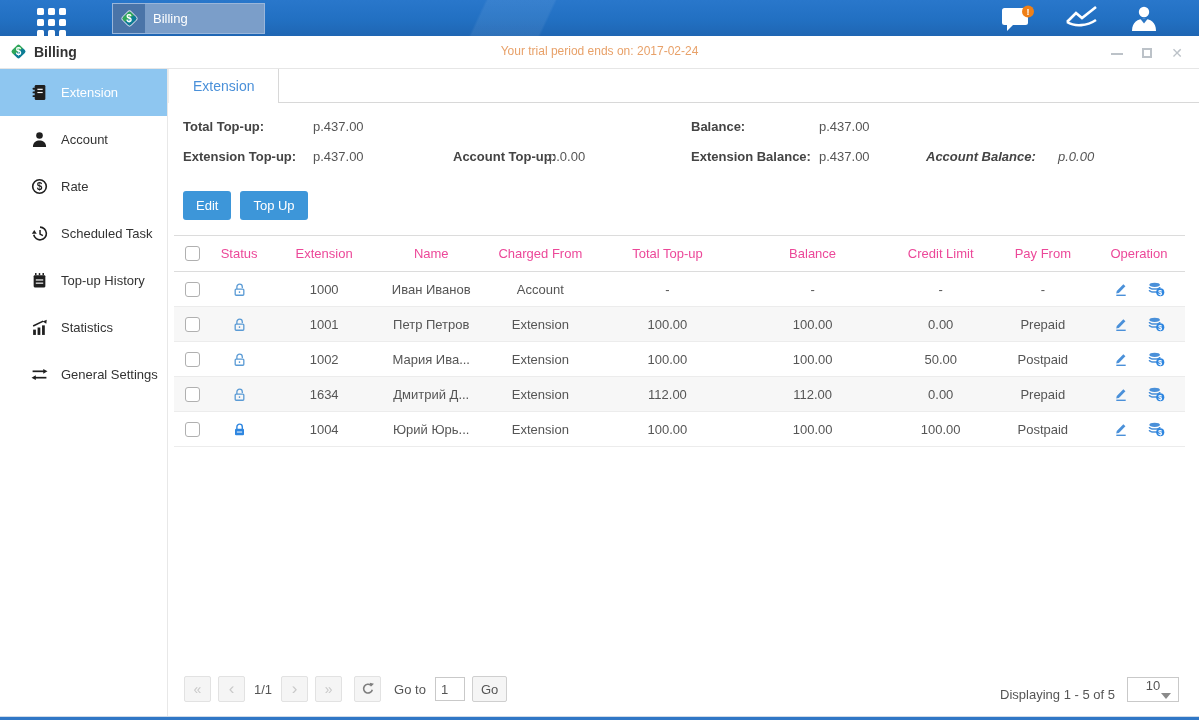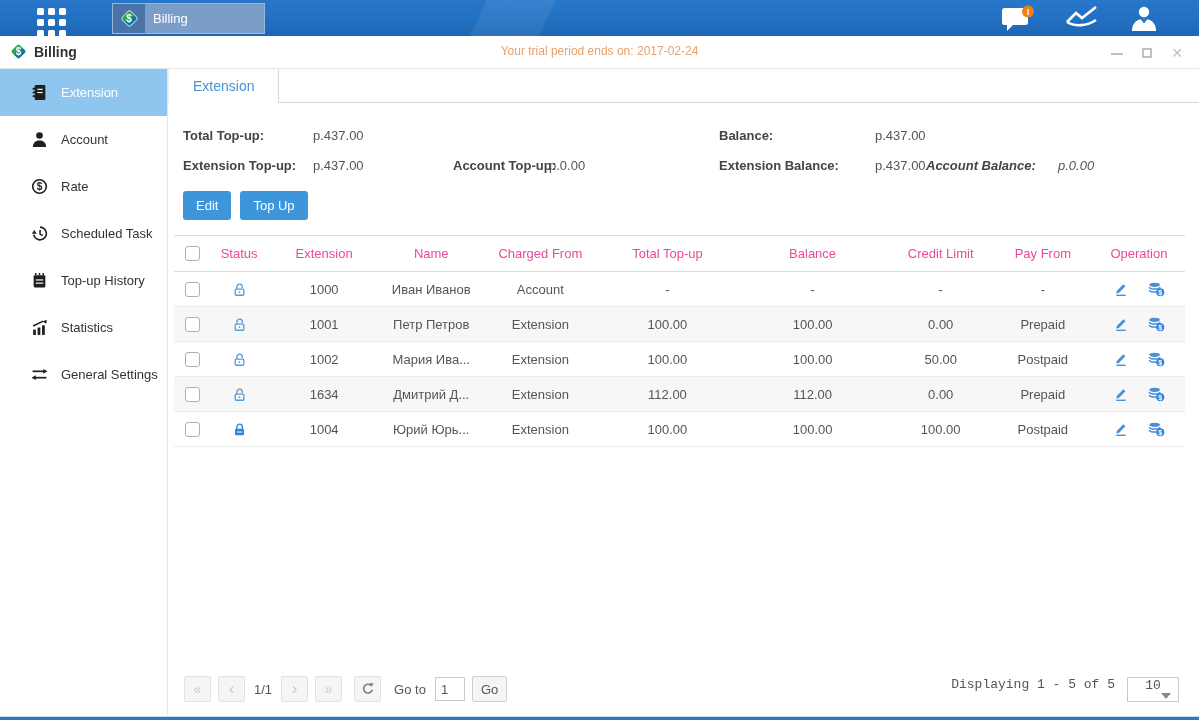--- a/index.html
+++ b/index.html
@@ -57,27 +57,27 @@
   .content { flex:1; display:flex; flex-direction:column; position:relative; }
 
   
   .tabstrip { height:34px; border-bottom:1px solid #d8d8d8; display:flex; }
   .tab { height:34px; margin-bottom:-1px; padding:0 24px; display:flex; align-items:center;
     background:#fff; border-right:1px solid #d8d8d8; border-left:1px solid #ededed;
     color:#4a90d9; font-size:14px; cursor:pointer; }
 
   
   .stats { position:relative; height:74px; }
-  .stat-pair { position:absolute; display:flex; white-space:nowrap;margin-top:9px; }
+  .stat-pair { position:absolute; display:flex; white-space:nowrap; }
   .stat-pair .lbl { font-weight:bold; color:#444; }
   .stat-pair .val { color:#555; }
   .r1 { top:16px; } .r2 { top:46px; }
   .c1 { left:15px; } .c1 .lbl { width:130px; }
   .c2 { left:285px; } .c2 .lbl { width:96px; }
-  .c3 { left:551px;gap:28px; } .c3 .lbl { width:128px; }
+  .c3 { left:523px; } .c3 .lbl { width:128px; }
   .c4 { left:758px;font-style:italic; } .c4 .lbl { width:132px; }
 
   
   .actions { display:flex; gap:9px; padding:14px 0 0 15px; }
   .btn-blue { background:#3d96d9; color:#fff; border:none; font-size:13px;
     padding:7px 13px; border-radius:3px; cursor:pointer; font-family:inherit; }
 
   
   .tablewrap { margin:15px 14px 0 6px; }
   table { width:100%; border-collapse:collapse; table-layout:fixed; }
@@ -100,21 +100,21 @@
     margin-right:7px; cursor:pointer; color:#c9c9c9; font-size:14px; }
   .pg-first::before{content:'«';} .pg-prev::before{content:'‹';font-size:17px;}
   .pg-next::before{content:'›';font-size:17px;} .pg-last::before{content:'»';}
   .pg-ind { margin:0 9px 0 2px; color:#555; }
   .pg-refresh { margin-left:5px; margin-right:13px; }
   .goto-label { margin-right:9px; color:#555; }
   .goto-input { width:30px; height:24px; border:1px solid #c9c9c9; text-align:left;
     padding-left:5px; font-family:inherit; font-size:13px; color:#555; margin-right:7px; }
   .go-btn { height:26px; padding:4px 8px; background:#f5f5f5; border:1px solid #cfcfcf;
     border-radius:2px; font-family:inherit; font-size:13px; color:#555; cursor:pointer; }
-  .pagebar .right { margin-left:auto; display:flex; align-items:flex-start; gap:12px;font-family:Liberation Mono, monospace; }
+  .pagebar .right { margin-left:auto; display:flex; align-items:flex-end; gap:12px; }
   .pagesize { width:52px; height:25px; border:1px solid #c9c9c9; background:#fff;
     display:flex; align-items:center; padding:0 7px; cursor:pointer; color:#555;flex-direction:column; }
   .pagesize .caret { margin-left:auto; width:0; height:0; border-left:5px solid transparent;
     border-right:5px solid transparent; border-top:6px solid #8a8a8a; }
 
   .bottom-strip { height:4px; background:#3077c6; border-top:1px solid #cfdbe9; }
 </style>
 </head>
 <body>
 

